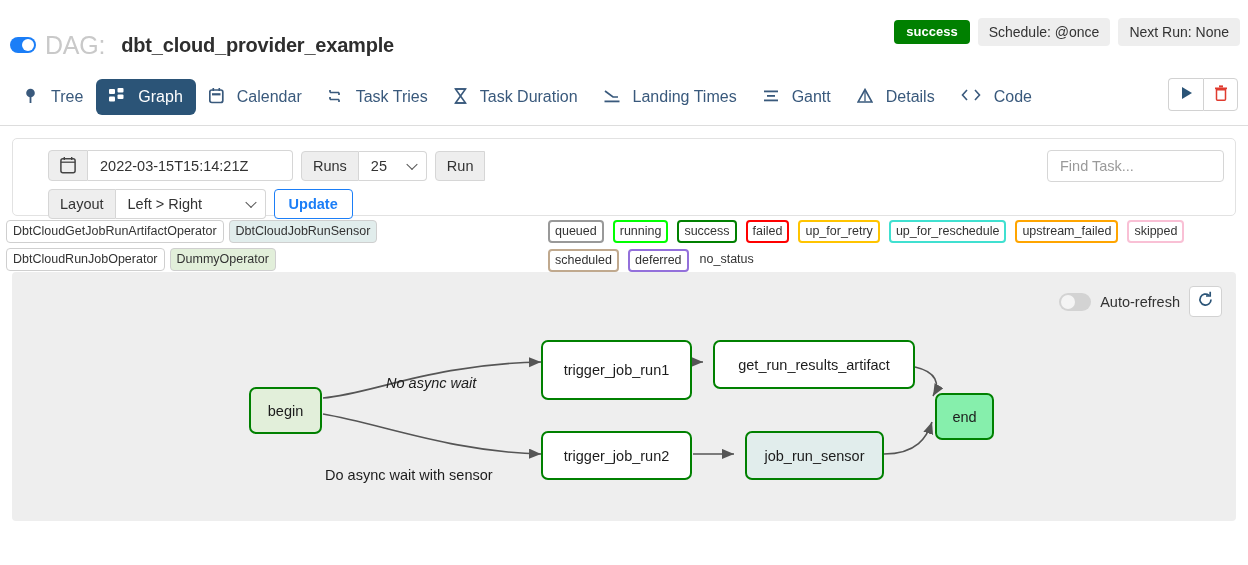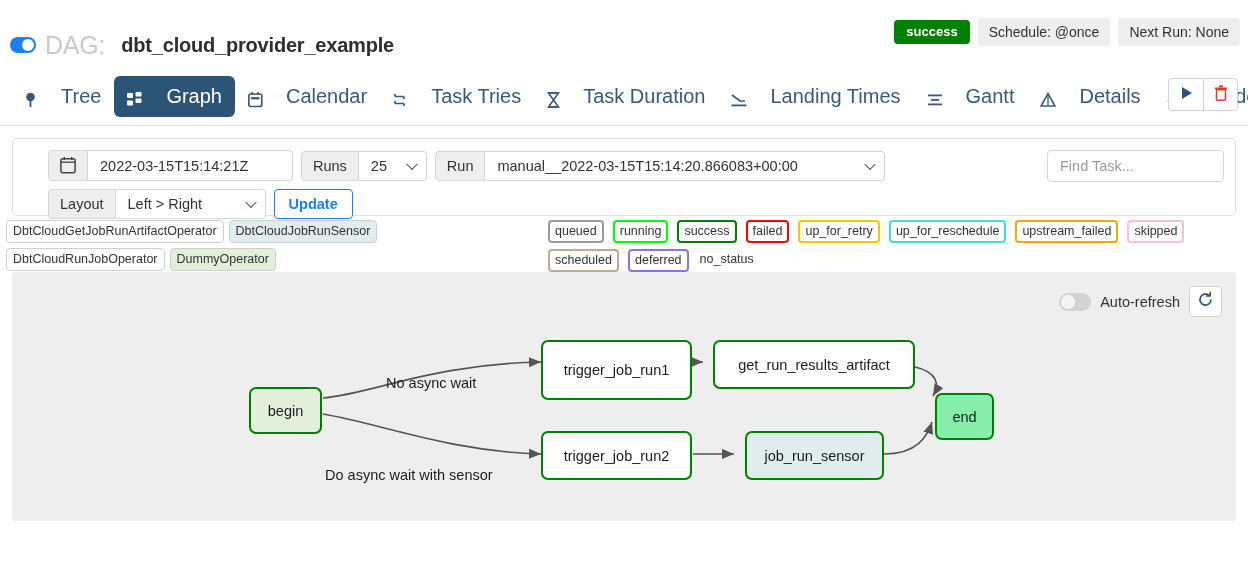--- a/index.html
+++ b/index.html
@@ -72,25 +72,25 @@
 
   
   .tabbar {
     display: flex; align-items: center;
     padding: 0 10px;
     height: 58px;
     border-bottom: 1px solid #dddddd;
     position: relative;
   }
   .tab {
-    display: flex; align-items: flex-end; gap: 23px;
+    display: flex; align-items: flex-start; gap: 13px;
     padding: 9px 13px;
     border-radius: 6px;
     color: #39597c;
-    font-size: 20px;
+    font-size: 16px;
     white-space: nowrap;
     cursor: pointer;
   }
   .tab.active {
     background: #2b5477;
     color: #ffffff;
   }
   .tab .ic { display: flex; align-items: center; }
   .tab svg { display: block; }
   .tabbar-actions {
@@ -416,21 +416,20 @@
       <div class="ctl-input rad-r nob-l" style="width:205px;">2022-03-15T15:14:21Z</div>
     </div>
 
     <div class="ctl-group" style="margin-left:8px;">
       <div class="ctl-addon rad-l">Runs</div>
       <div class="ctl-select rad-r nob-l" style="width:68px;">25</div>
     </div>
 
     <div class="ctl-group" style="margin-left:8px;">
       <div class="ctl-addon rad-l">Run</div>
-      <div class="ctl-select rad-r nob-l" style="width:400px;">manual__2022-03-15T15:14:20.866083+00:00</div>
     </div>
   </div>
 
   <div class="ctl-row">
     <div class="ctl-group">
       <div class="ctl-addon rad-l">Layout</div>
       <div class="ctl-select rad-r nob-l" style="width:150px;">Left &gt; Right</div>
     </div>
     <button class="btn-outline">Update</button>
   </div>
@@ -492,15 +491,15 @@
     <path d="M681,182 L722,182" fill="none" stroke="#555" stroke-width="1.6" marker-end="url(#arw)"></path>
 
     <path d="M872,182 C905,182 915,165 920,150" fill="none" stroke="#555" stroke-width="1.6" marker-end="url(#arw)"></path>
   </svg>
 <div class="node" style="left: 237px; top: 115px; width: 73px; height: 47px; background: rgb(226, 239, 218); border-color: rgb(0, 128, 0);">begin</div>
     <div class="node" style="left: 529px; top: 68px; width: 151px; height: 60px; background: rgb(255, 255, 255); border-color: rgb(0, 128, 0);">trigger_job_run1</div>
     <div class="node" style="left: 701px; top: 68px; width: 202px; height: 49px; background: rgb(255, 255, 255); border-color: rgb(0, 128, 0);">get_run_results_artifact</div>
     <div class="node" style="left: 529px; top: 159px; width: 151px; height: 49px; background: rgb(255, 255, 255); border-color: rgb(0, 128, 0);">trigger_job_run2</div>
     <div class="node" style="left: 733px; top: 159px; width: 139px; height: 49px; background: rgb(225, 237, 236); border-color: rgb(0, 128, 0);">job_run_sensor</div>
     <div class="node" style="left: 923px; top: 121px; width: 59px; height: 47px; background: #86efac; border-color: rgb(0, 128, 0);">end</div>
-    <div class="edge-label" style="left: 374px; top: 103px;">No async wait</div>
+    <div class="edge-label" style="left: 374px; top: 103px; font-style: italic;">No async wait</div>
     <div class="edge-label" style="left: 313px; top: 195px;">Do async wait with sensor</div>
   </div>
 
 </body></html>

